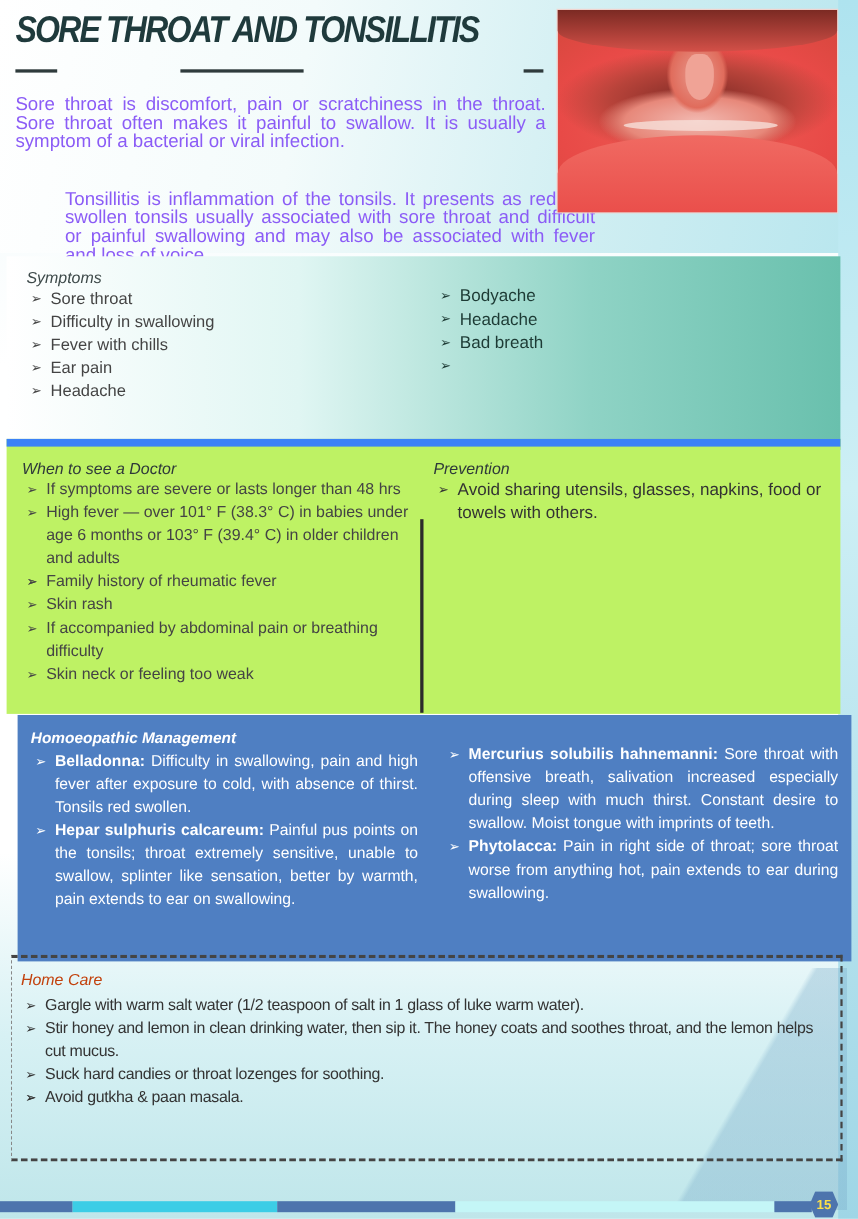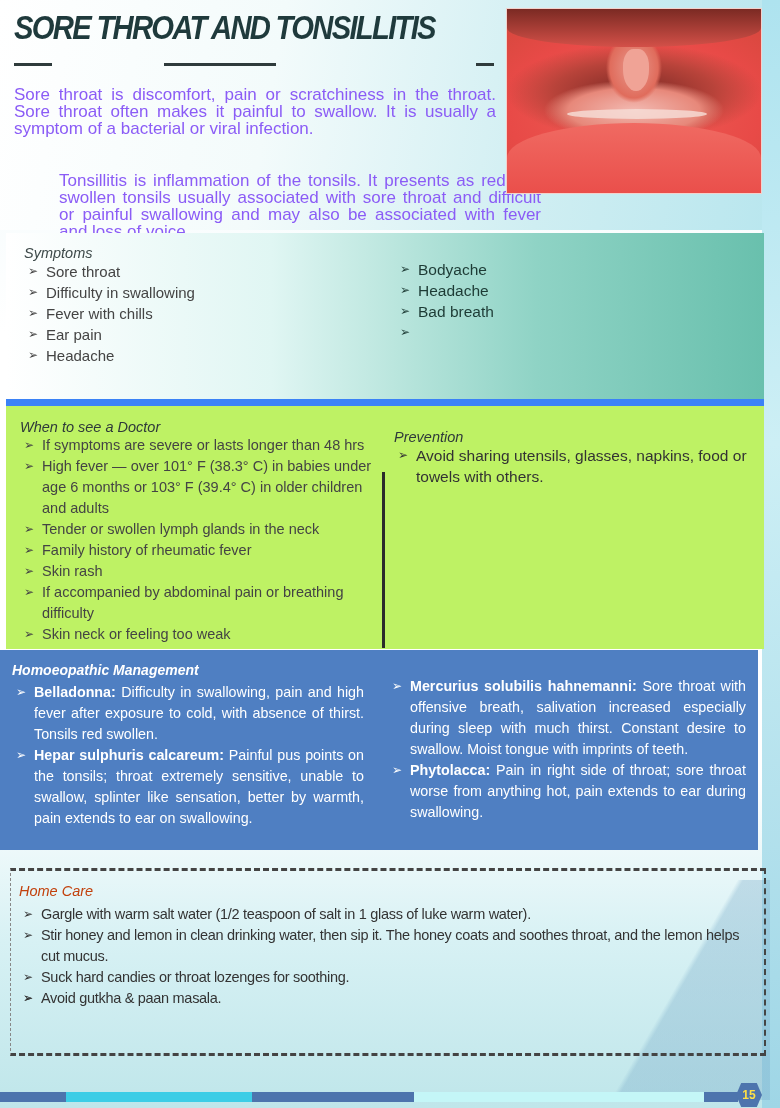--- a/index.html
+++ b/index.html
@@ -57,25 +57,25 @@
 
   .doctor-box {
     position: absolute; left: 6px; top: 399px; width: 758px; height: 250px;
     background: #bef264; border-top: 7px solid #3b82f6;
   }
   .doctor { position: absolute; left: 14px; top: 13px; width: 354px; }
   .doctor .sec-head { color: #2f3a3a; }
   .doctor .bullets li { font-size: 14.5px; line-height: 21px; color: #444; }
   .divider { position: absolute; left: 376px; top: 66px; width: 3px; height: 176px; background: #2b2b2b; }
   .prevention { position: absolute; left: 388px; top: 13px; width: 362px; }
-  .prevention .sec-head { color: #2f3a3a; margin-top: 10px; }
+  .prevention .sec-head { color: #2f3a3a; }
   .prevention .bullets li { font-size: 15.5px; line-height: 21px; color: #333; }
 
   .homoeo {
-    position: absolute; left: 0; top: 650px; width: 758px; height: 200px;
+    position: absolute; left: 16px; top: 650px; width: 758px; height: 224px;
     background: #4f7fc2;
   }
   .homoeo .sec-head { position: absolute; left: 12px; top: 12px; color: #ffffff; font-weight: bold; font-size: 14px; }
   .homoeo-left { position: absolute; left: 12px; top: 32px; width: 352px; }
   .homoeo-right { position: absolute; left: 388px; top: 26px; width: 358px; }
   .homoeo .bullets li { font-size: 14.3px; line-height: 21px; color: #ffffff; text-align: justify; }
   .homoeo .bullets li b { font-weight: bold; }
   .homoeo .arrow { color: #ffffff; }
 
   .homecare {
@@ -139,21 +139,21 @@
     </ul>
   </div>
 </section>
 
 <section class="doctor-box">
   <div class="doctor">
     <div class="sec-head">When to see a Doctor</div>
     <ul class="bullets">
       <li><span class="arrow">➢</span><span>If symptoms are severe or lasts longer than 48 hrs</span></li>
       <li><span class="arrow">➢</span><span>High fever — over 101° F (38.3° C) in babies under age 6 months or 103° F (39.4° C) in older children and adults</span></li>
-      <li><span class="arrow">➢</span><span>Tender or swollen lymph glands in the neck</span></li>
+      <li><span class="arrow">➢</span></li>
       <li><span class="arrow">➢</span><span>Family history of rheumatic fever</span></li>
       <li><span class="arrow">➢</span><span>Skin rash</span></li>
       <li><span class="arrow">➢</span><span>If accompanied by abdominal pain or breathing difficulty</span></li>
       <li><span class="arrow">➢</span><span>Skin neck or feeling too weak</span></li>
     </ul>
   </div>
   <div class="divider"></div>
   <div class="prevention">
     <div class="sec-head">Prevention</div>
     <ul class="bullets">

